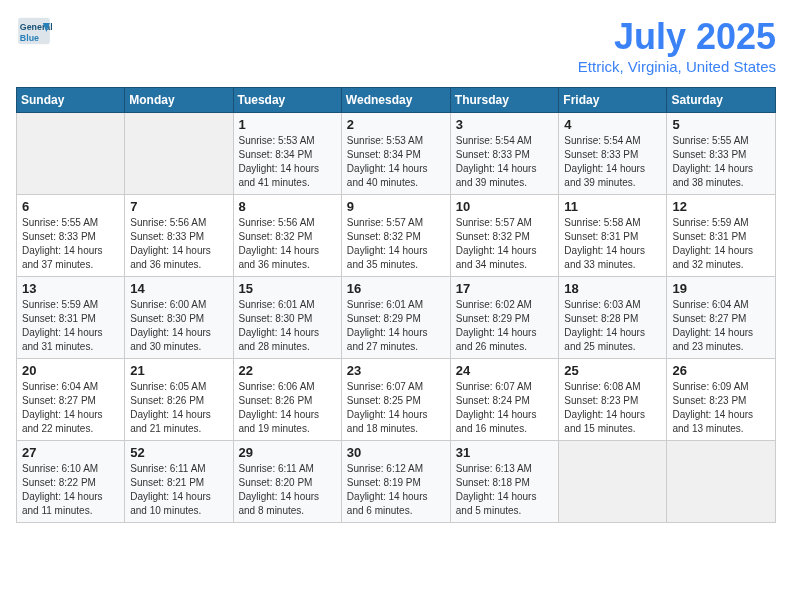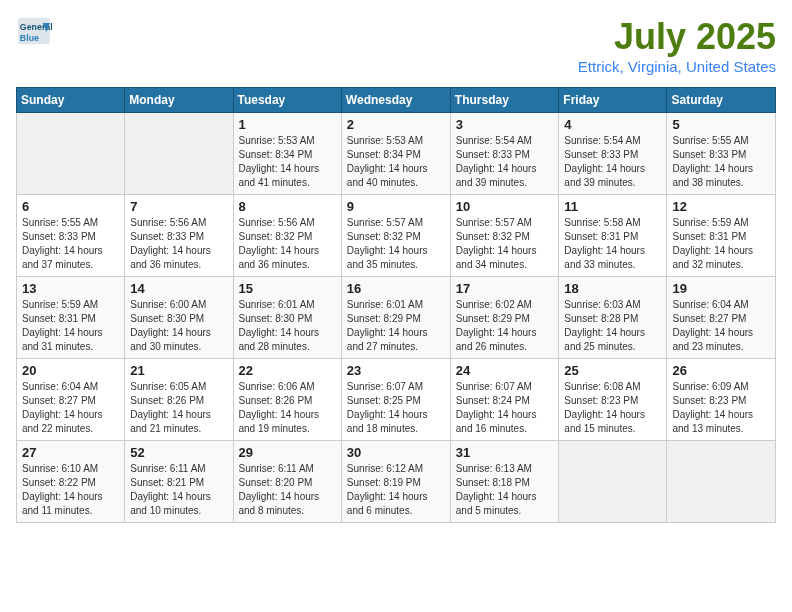--- a/index.html
+++ b/index.html
@@ -24,21 +24,21 @@
     .logo-icon {
       width: 36px;
       height: 30px;
     }
     .title-area {
       text-align: right;
     }
     .month-year {
       font-size: 36px;
       font-weight: bold;
-      color: #4d7c0f;
+      color: #3b82f6;
     }
     .location {
       font-size: 15px;
       color: #3b82f6;
     }
     .calendar {
       width: 100%;
       border-collapse: collapse;
       font-size: 11px;
       padding-left: 8px;

